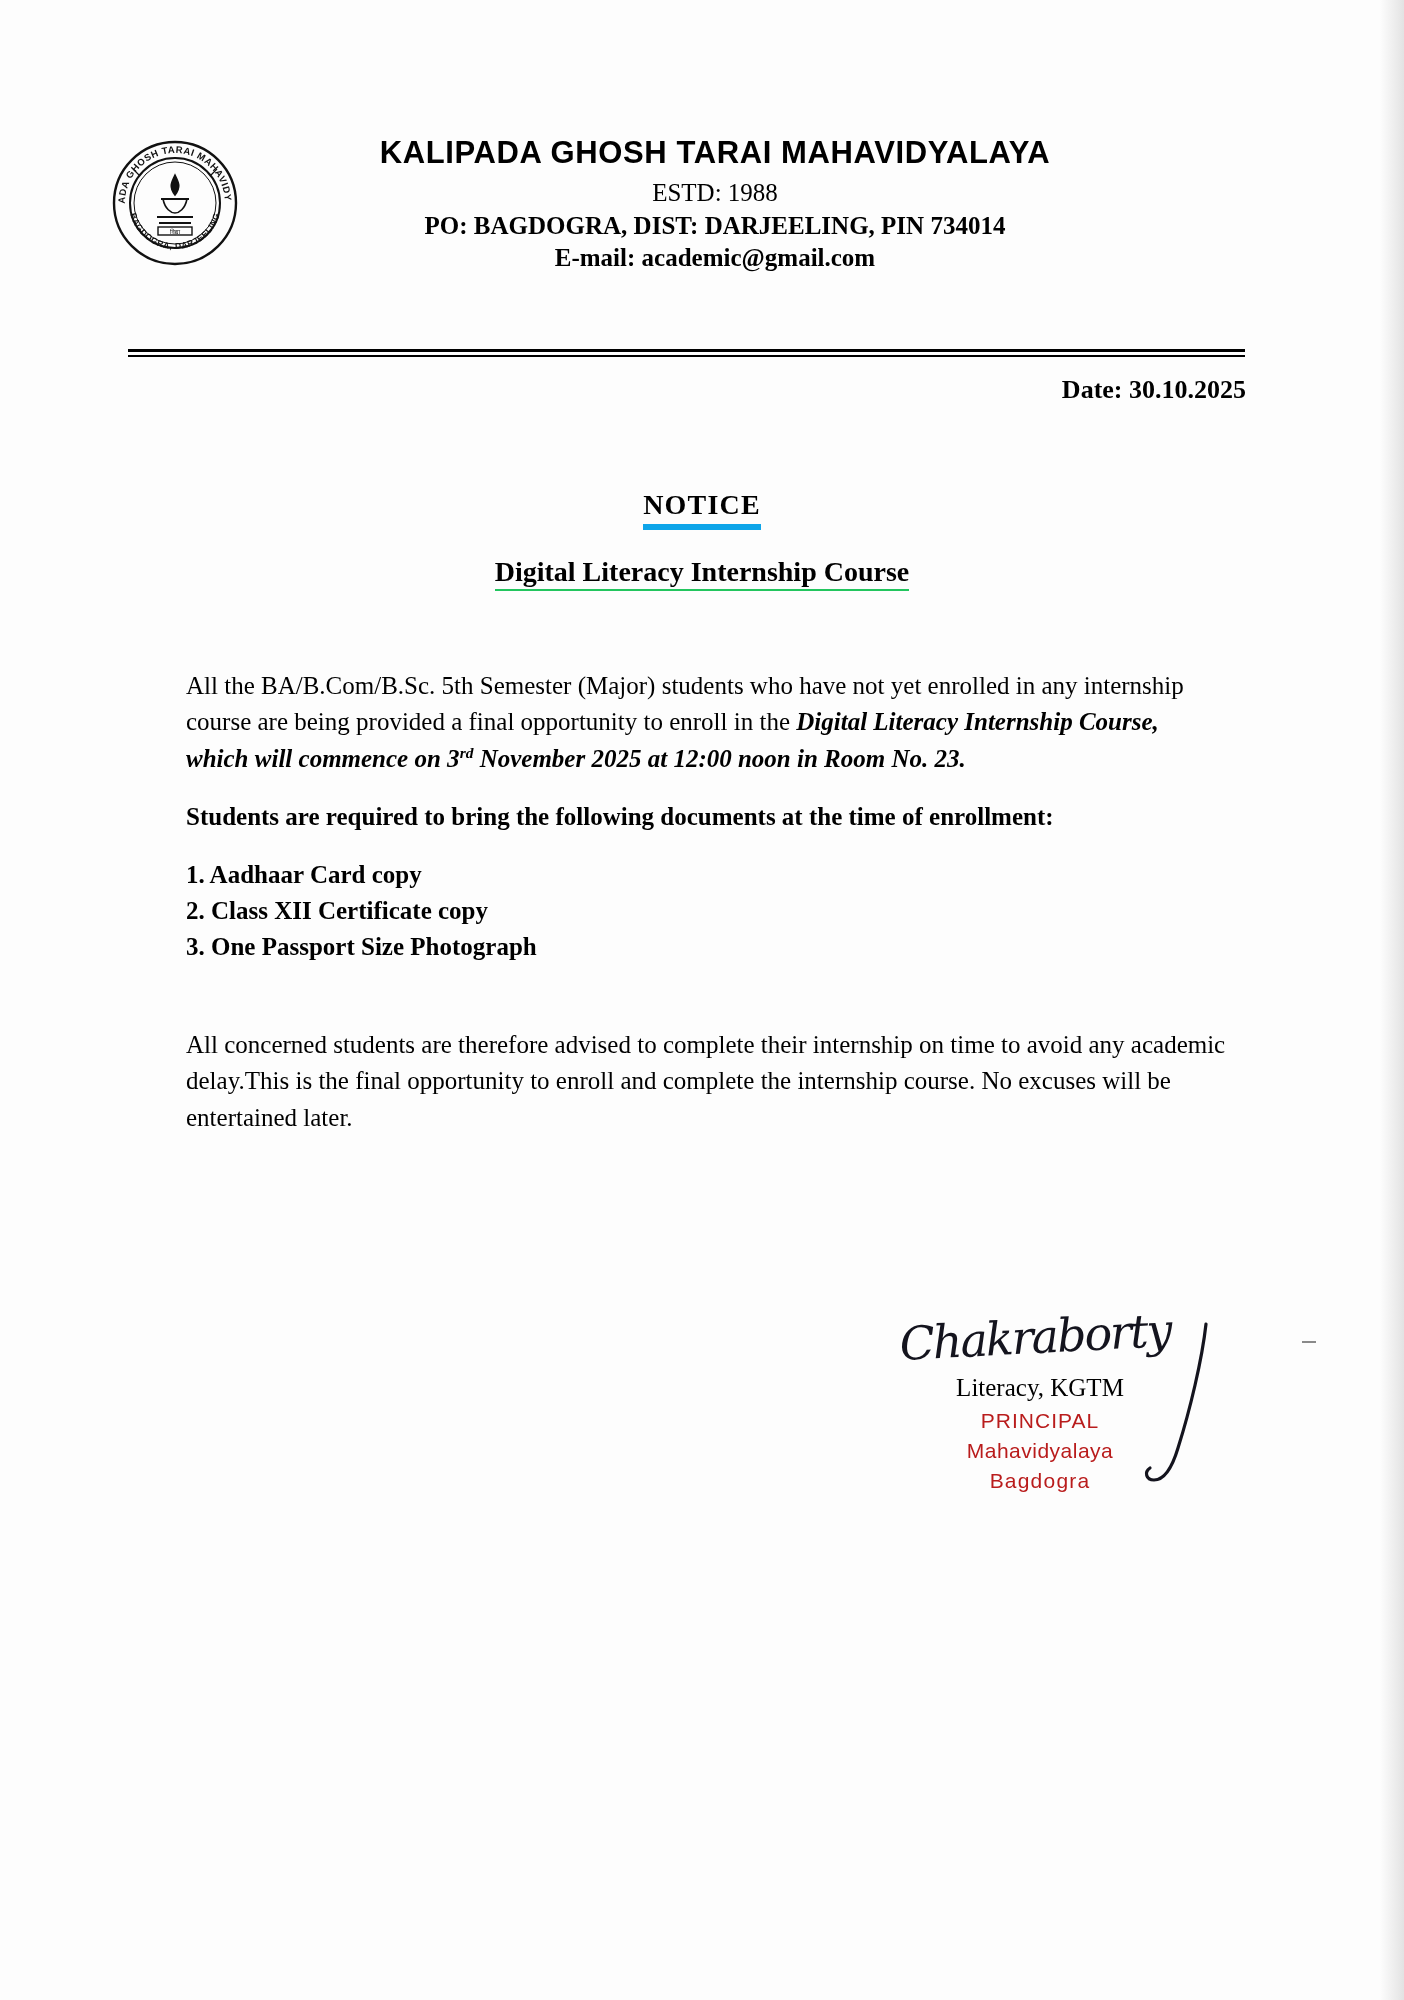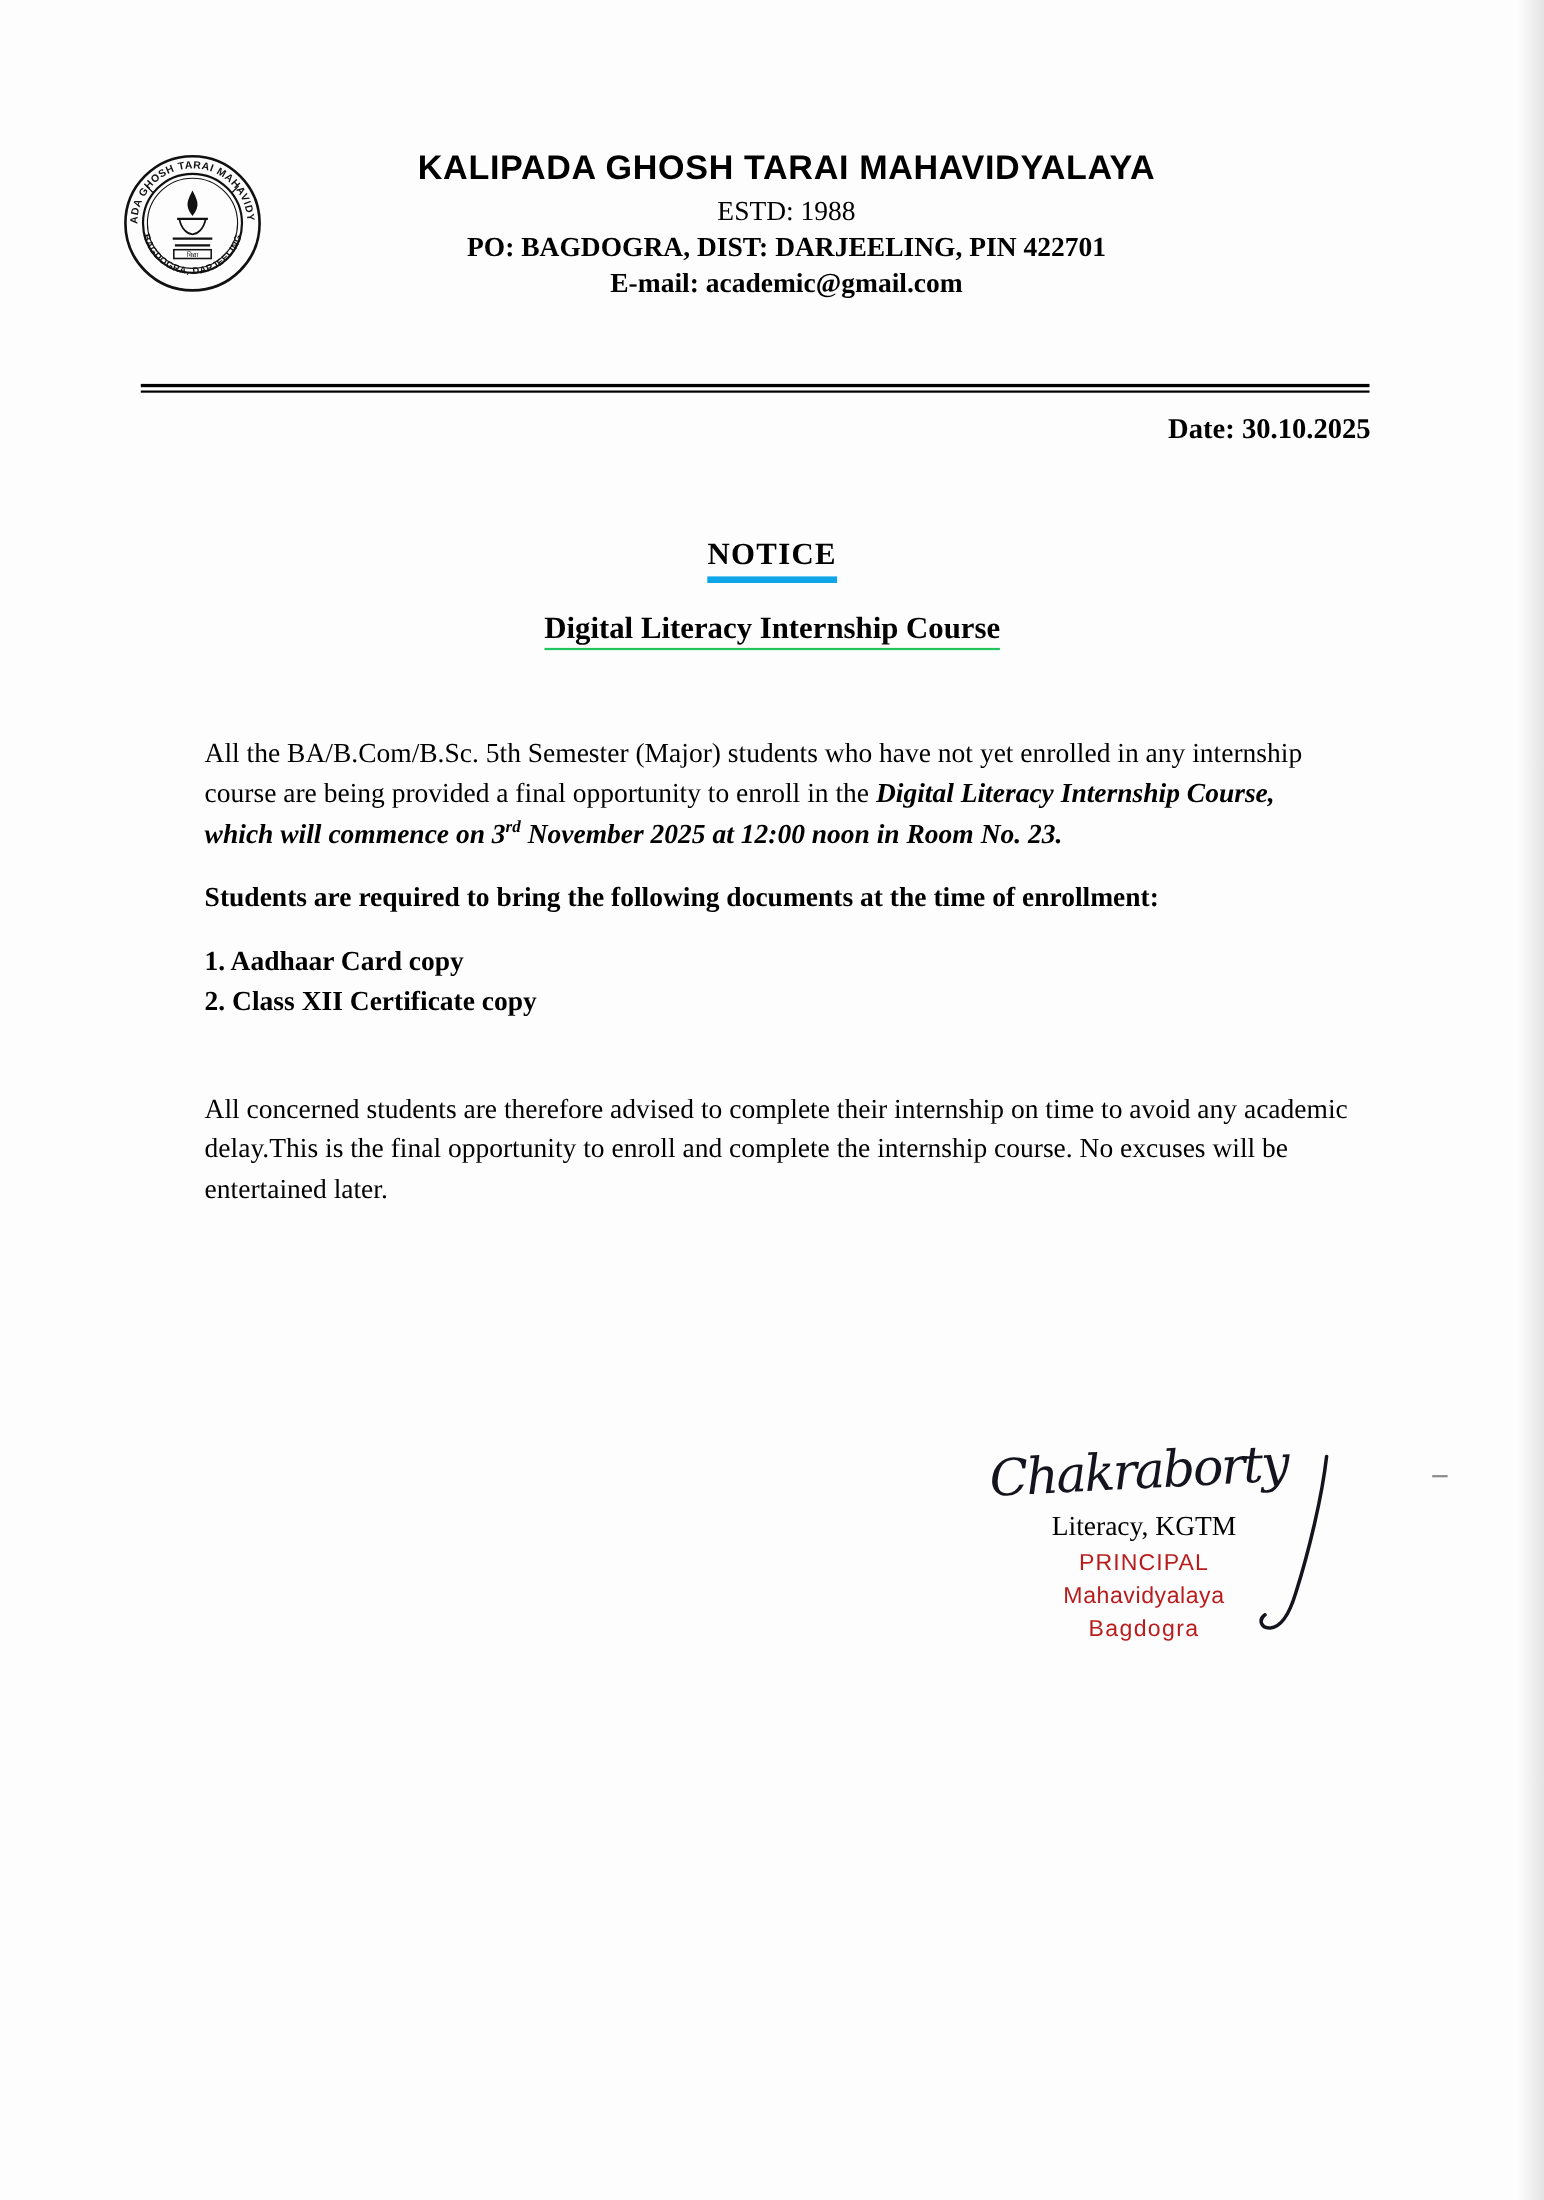--- a/index.html
+++ b/index.html
@@ -232,21 +232,21 @@
           <text x="64" y="95" font-family="DejaVu Sans, sans-serif" font-size="6" text-anchor="middle" fill="#111">विद्या</text>
           <g stroke="#111" stroke-width="1.2" fill="none">
             <path d="M22 30 l6 6 M106 30 l-6 6"></path>
           </g>
         </svg>
       </div>
     </div>
     <div class="header-text">
       <div class="college-name">KALIPADA GHOSH TARAI MAHAVIDYALAYA</div>
       <div class="estd">ESTD: 1988</div>
-      <div class="addr">PO: BAGDOGRA, DIST: DARJEELING, PIN 422701</div>
+      <div class="addr">PO: BAGDOGRA, DIST: DARJEELING, PIN 734014</div>
       <div class="email">E-mail: academic@gmail.com</div>
     </div>
   </div>
 
   <div class="rule-wrap">
     <div class="rule-thick"></div>
     <div class="rule-gap"></div>
     <div class="rule-thin"></div>
   </div>
 
@@ -262,20 +262,21 @@
   <div class="body-block">
     <div class="para">
       <span>All the BA/B.Com/B.Sc. 5th Semester (Major) students who have not yet enrolled in any internship course are being provided a final opportunity to enroll in the </span><span class="bi">Digital Literacy Internship Course, which will commence on 3</span><sup class="bi">rd</sup><span class="bi"> November 2025 at 12:00 noon in Room No. 23.</span>
     </div>
 
     <div class="req-line">Students are required to bring the following documents at the time of enrollment:</div>
 
     <div class="doc-list">
       <div>1. Aadhaar Card copy</div>
       <div>2. Class XII Certificate copy</div>
+      <div>3. One Passport Size Photograph</div>
     </div>
 
     <div class="closing">All concerned students are therefore advised to complete their internship on time to avoid any academic delay.This is the final opportunity to enroll and complete the internship course. No excuses will be entertained later.</div>
   </div>
 
   <div class="sig-block">
     <div class="sig-script">Chakraborty</div>
     <div class="sig-principal">Literacy, KGTM</div>
     <div class="stamp">
       <div class="s1">PRINCIPAL</div>

